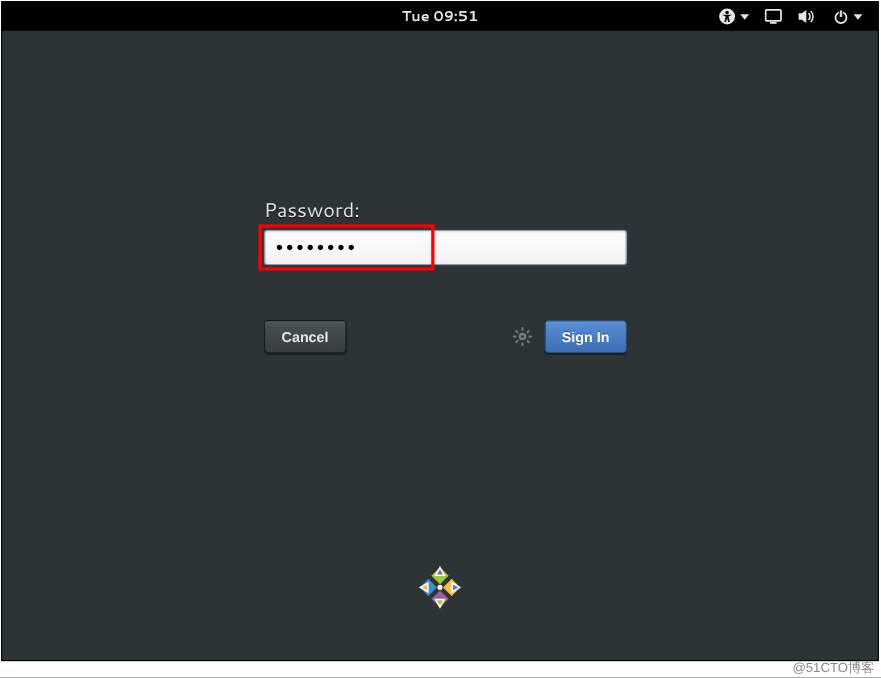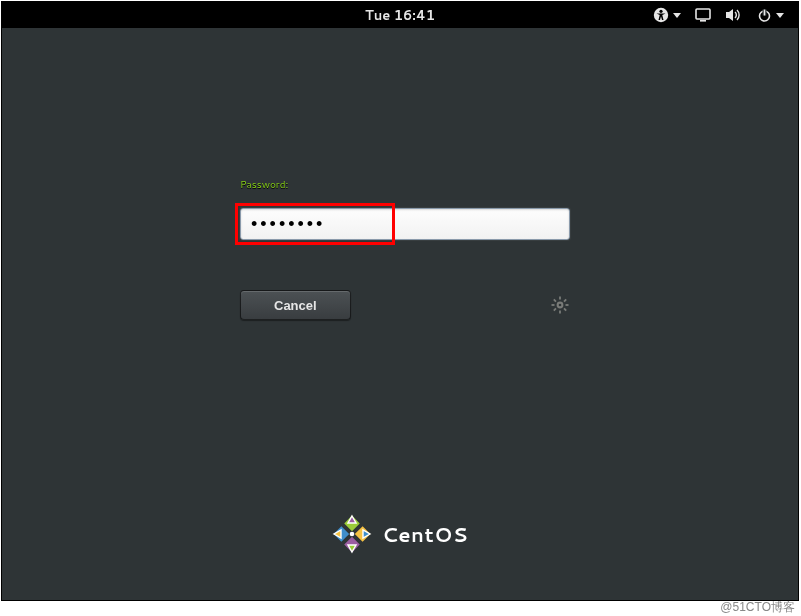--- a/index.html
+++ b/index.html
@@ -65,21 +65,21 @@
     width: 50px; height: 50px;
     border: 2px solid #bfbfbf;
     background: #2e3436;
     display: flex;
     align-items: center;
     justify-content: center;
   }
   .avatar svg { width: 38px; height: 38px; }
   .username { font-size: 18px; font-weight: 600; color: #f0f0f0; }
 
-  .pw-label { font-size: 10px; color: #84cc16; margin-bottom: 17px; text-shadow: 0 1px 0 #000; }
+  .pw-label { font-size: 18px; color: #e5e5e5; margin-bottom: 6px; text-shadow: 0 1px 0 #000; }
 
   .pw-wrap {
     position: relative;
     width: 330px;
     margin-bottom: 50px;
   }
   .pw-input {
     width: 330px;
     height: 32px;
     border: 1px solid #8a9aab;
@@ -100,21 +100,21 @@
     pointer-events: none;
   }
 
   .button-row {
     display: flex;
     align-items: center;
     gap: 10px;
   }
   .btn {
     height: 30px;
-    padding: 0 33px;
+    padding: 0 15px;
     border-radius: 4px;
     font-size: 13px;
     font-weight: 600;
     cursor: pointer;
     border: 1px solid rgba(0,0,0,.6);
     box-shadow: inset 0 1px 0 rgba(255,255,255,.15), 0 1px 1px rgba(0,0,0,.4);
   }
   .btn-cancel {
     background: linear-gradient(#4c5154,#393d40);
     color: #e6e6e6;
@@ -152,21 +152,21 @@
     color: #888;
     font-family: sans-serif;
   }
 </style>
 </head>
 <body>
 
 <div class="screen">
 
   <div class="topbar">
-    <div class="clock">Tue 16:41</div>
+    <div class="clock">Tue 09:51</div>
     <div class="tray">
       <div class="tray-item">
         <svg width="16" height="16" viewBox="0 0 16 16">
           <circle cx="8" cy="8" r="7.2" fill="#e6e6e6"></circle>
           <circle cx="8" cy="4.3" r="1.6" fill="#000"></circle>
           <path d="M3.5 6.5 L12.5 6.5 L9.3 8 L10.5 13 L9 13 L8 9.5 L7 13 L5.5 13 L6.7 8 Z" fill="#000"></path>
         </svg>
         <span class="caret"></span>
       </div>
       <div class="tray-item">
@@ -216,20 +216,21 @@
               <rect x="14.5" y="8.1" width="3" height="1.8"></rect>
               <rect x="3" y="3" width="1.8" height="3" transform="rotate(-45 3.9 4.5)"></rect>
               <rect x="13.2" y="12" width="1.8" height="3" transform="rotate(-45 14.1 13.5)"></rect>
               <rect x="3" y="12" width="1.8" height="3" transform="rotate(45 3.9 13.5)"></rect>
               <rect x="13.2" y="3" width="1.8" height="3" transform="rotate(45 14.1 4.5)"></rect>
             </g>
           </g>
           <circle cx="9" cy="9" r="1.3" fill="#2e3436"></circle>
         </svg>
       </div>
+      <button class="btn btn-signin">Sign In</button>
     </div>
   </div>
 
   <div class="footer">
     <svg class="centos-logo" viewBox="0 0 40 40">
       <g transform="translate(20 20)">
         <g transform="rotate(45)">
           <rect x="-13" y="-13" width="11" height="11" fill="#9acc39"></rect>
           <rect x="2" y="-13" width="11" height="11" fill="#f6c243"></rect>
           <rect x="-13" y="2" width="11" height="11" fill="#3f8ecb"></rect>
@@ -237,18 +238,17 @@
         </g>
         <g stroke="#ffffff" stroke-width="1.4">
           <path d="M0 -18 L4 -11 L-4 -11 Z" fill="#9b5ea2"></path>
           <path d="M0  18 L4  11 L-4  11 Z" fill="#9acc39"></path>
           <path d="M-18 0 L-11 4 L-11 -4 Z" fill="#f6c243"></path>
           <path d="M 18 0 L 11 4 L 11 -4 Z" fill="#3f8ecb"></path>
         </g>
         <circle r="2.3" fill="#fff"></circle>
       </g>
     </svg>
-    <div class="centos-text">CentOS</div>
   </div>
 
 </div>
 
 <div class="watermark">@51CTO博客</div>
 
 </body></html>

